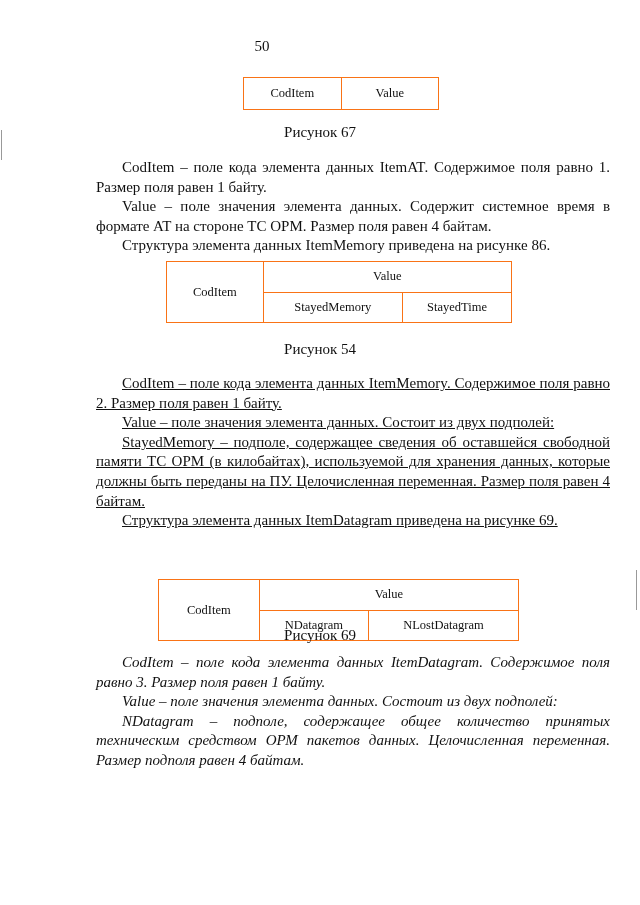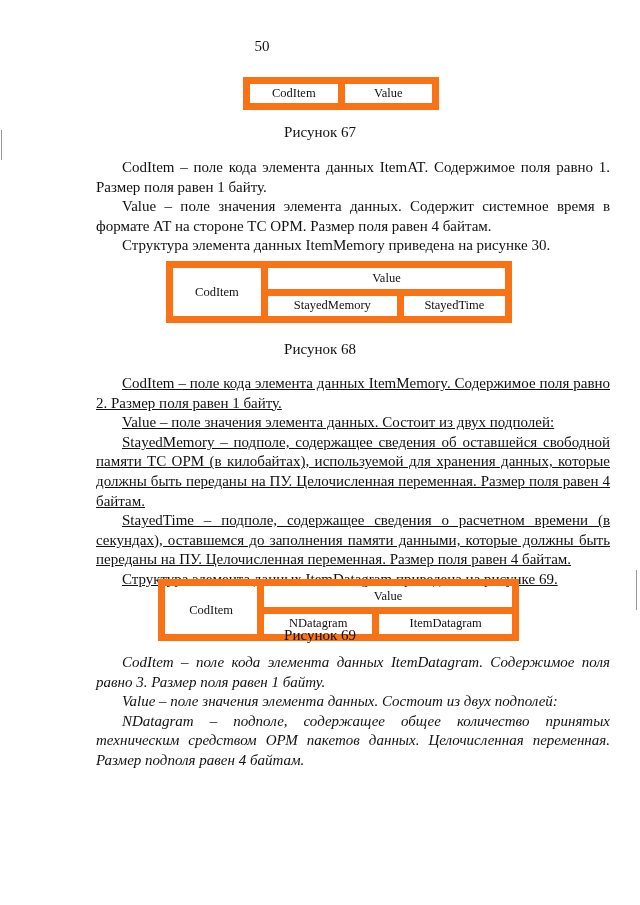--- a/index.html
+++ b/index.html
@@ -2,21 +2,21 @@
 <html><head>
 <meta charset="utf-8">
 <style>
   html, body { margin: 0; padding: 0; }
   body {
     width: 640px; height: 905px; background: #ffffff; position: relative; overflow: hidden;
     font-family: "Liberation Serif", "DejaVu Serif", serif; color: #111;
   }
   .page-num { position: absolute; top: 38px; left: 0; width: 524px; text-align: center; font-size: 15px; }
   .fig { position: absolute; border-collapse: collapse; font-size: 12.5px; }
-  .fig td { border: 7px solid #f97316; text-align: center; vertical-align: middle; padding: 0; }
+  .fig td { border: 1px solid #f97316; text-align: center; vertical-align: middle; padding: 0; }
   .caption { position: absolute; left: 0; width: 640px; text-align: center; font-size: 15px; }
   .text { position: absolute; left: 96px; width: 514px; font-size: 15px; line-height: 19.6px; text-align: justify; }
   .text p { margin: 0; text-indent: 26px; }
   .edge-mark { position: absolute; background: #999; }
 </style>
 </head>
 <body>
 
 <div class="page-num">50</div>
 
@@ -26,54 +26,53 @@
     <td style="width:50%">CodItem</td>
     <td>Value</td>
   </tr>
 </tbody>
   </table>
 <div class="caption" style="top:124px;">Рисунок 67</div>
 
 <div class="text" style="top:158px;">
   <p>CodItem – поле кода элемента данных ItemAT. Содержимое поля равно 1. Размер поля равен 1 байту.</p>
   <p>Value – поле значения элемента данных. Содержит системное время в формате AT на стороне ТС ОРМ. Размер поля равен 4 байтам.</p>
-  <p>Структура элемента данных ItemMemory приведена на рисунке 30.</p>
+  <p>Структура элемента данных ItemMemory приведена на рисунке 86.</p>
 </div>
 
 <table class="fig" style="left:166px; top:261px; width:346px; height:62px;">
   <tbody>
       <tr>
     <td rowspan="2" style="width:28%">CodItem</td>
     <td colspan="2">Value</td>
   </tr>
   <tr>
     <td>StayedMemory</td>
     <td>StayedTime</td>
   </tr>
 </tbody>
   </table>
-<div class="caption" style="top:341px;">Рисунок 68</div>
+<div class="caption" style="top:341px;">Рисунок 54</div>
 
 <div class="text" style="top:374px;text-decoration:underline;">
   <p>CodItem – поле кода элемента данных ItemMemory. Содержимое поля равно 2. Размер поля равен 1 байту.</p>
   <p>Value – поле значения элемента данных. Состоит из двух подполей:</p>
   <p>StayedMemory – подполе, содержащее сведения об оставшейся свободной памяти ТС ОРМ (в килобайтах), используемой для хранения данных, которые должны быть переданы на ПУ. Целочисленная переменная. Размер поля равен 4 байтам.</p>
-  <p>StayedTime – подполе, содержащее сведения о расчетном времени (в секундах), оставшемся до заполнения памяти данными, которые должны быть переданы на ПУ. Целочисленная переменная. Размер поля равен 4 байтам.</p>
   <p>Структура элемента данных ItemDatagram приведена на рисунке 69.</p>
 </div>
 
 <table class="fig" style="left:158px; top:579px; width:361px; height:62px;">
   <tbody>
       <tr>
     <td rowspan="2" style="width:28%">CodItem</td>
     <td colspan="2">Value</td>
   </tr>
   <tr>
     <td>NDatagram</td>
-    <td>ItemDatagram</td>
+    <td>NLostDatagram</td>
   </tr>
 </tbody>
   </table>
 <div class="caption" style="top:627px;">Рисунок 69</div>
 
 <div class="text" style="top:653px;font-style:italic;">
   <p>CodItem – поле кода элемента данных ItemDatagram. Содержимое поля равно 3. Размер поля равен 1 байту.</p>
   <p>Value – поле значения элемента данных. Состоит из двух подполей:</p>
   <p>NDatagram – подполе, содержащее общее количество принятых техническим средством ОРМ пакетов данных. Целочисленная переменная. Размер подполя равен 4 байтам.</p>
 </div>

